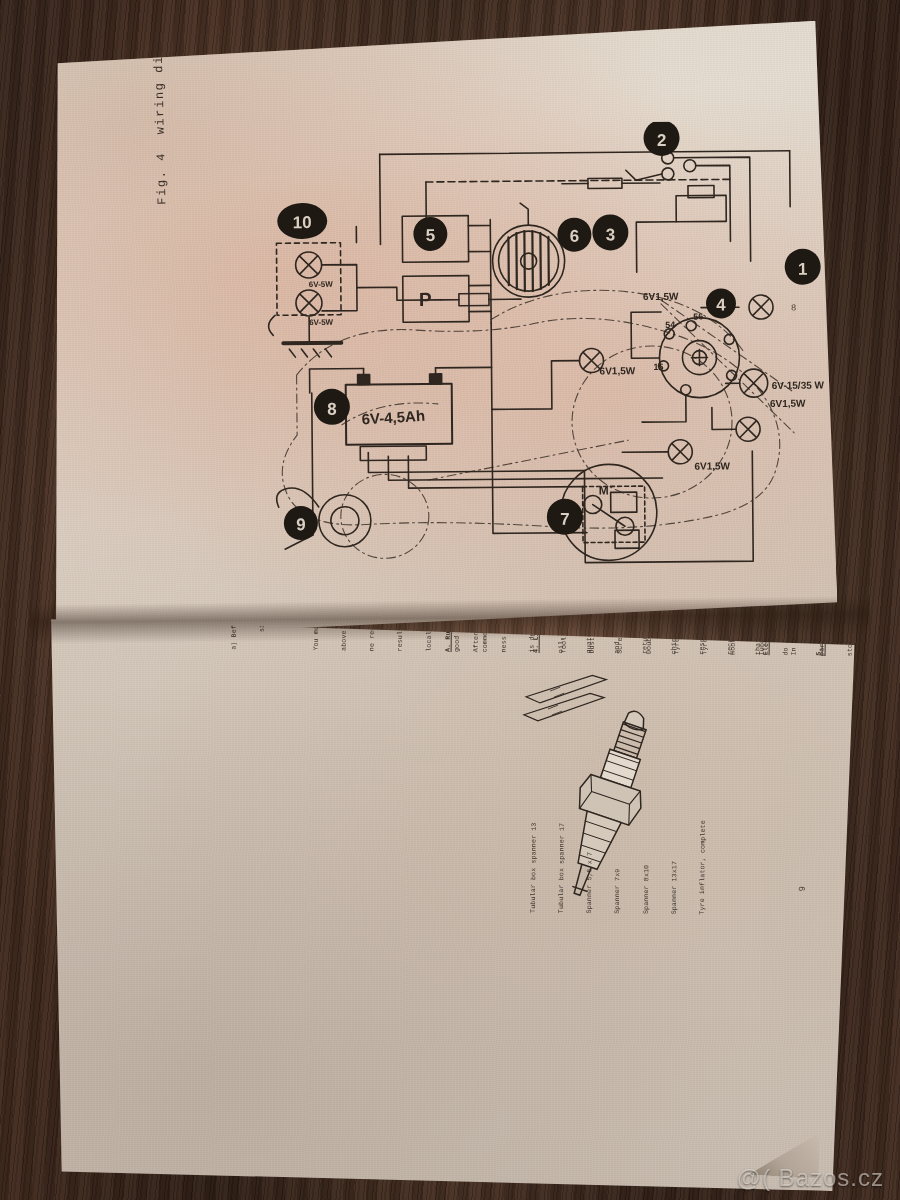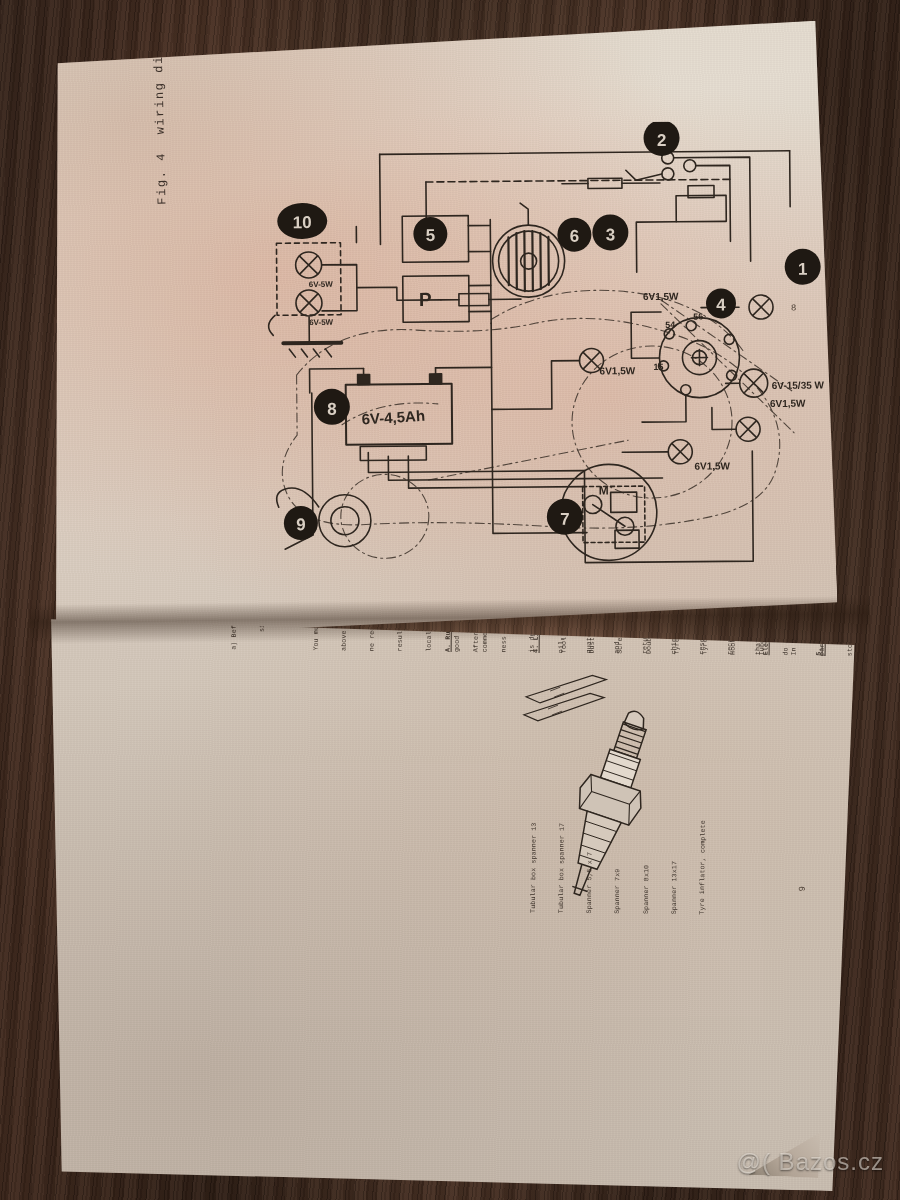--- a/index.html
+++ b/index.html
@@ -87,21 +87,21 @@
   
   .pageno{position:absolute;color:#4a3d33;font-size:9px;
       font-family:"Liberation Mono", monospace;}
 
   
   #diagram{position:absolute;left:150px;top:95px;width:640px;height:480px;
            transform:rotate(.9deg);}
   #diagram svg{display:block;}
 
   
-  #wm{position:absolute;right:16px;bottom:24px;color:rgba(245,238,230,.55);
+  #wm{position:absolute;right:16px;bottom:8px;color:rgba(245,238,230,.55);
       font-family:"Liberation Sans", sans-serif;font-size:24px;letter-spacing:1px;
       text-shadow:0 1px 2px rgba(0,0,0,.5);}
 
   
   #dogear{position:absolute;right:38px;bottom:14px;width:70px;height:46px;
      background:linear-gradient(225deg,#c8bcaf 0%,#b2a496 60%,#8d8274 100%);
      clip-path:polygon(100% 0,100% 100%,0 100%);
      box-shadow:-2px -2px 4px rgba(0,0,0,.25);transform:rotate(2deg);}
 </style>
 </head>

